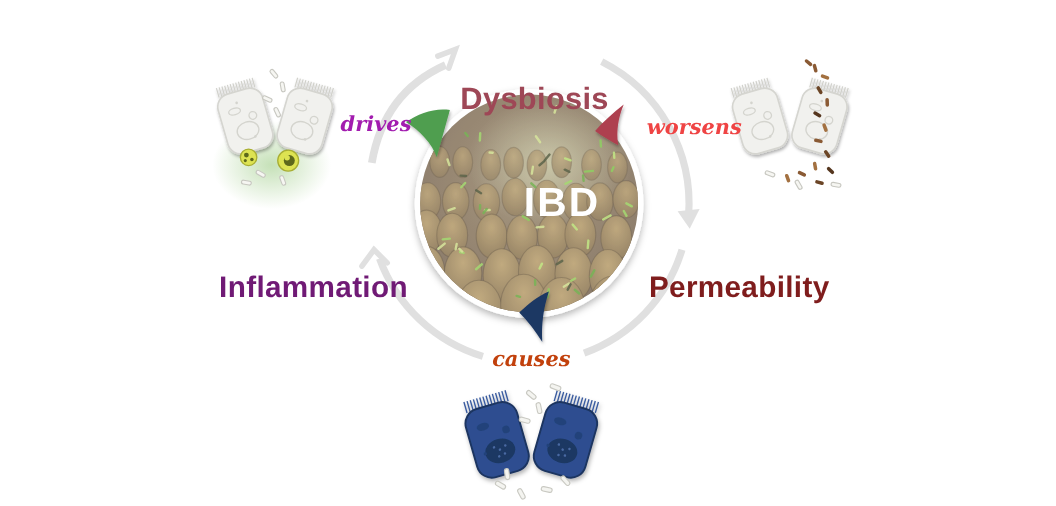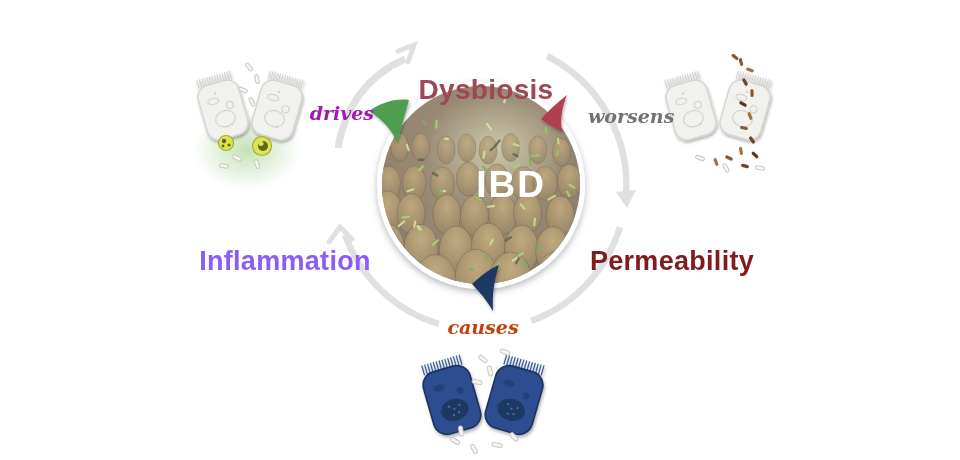--- a/index.html
+++ b/index.html
@@ -2,25 +2,25 @@
 <html><head>
 <meta charset="utf-8">
 <style>
   html,body{margin:0;padding:0;background:#fff;}
   body{width:960px;height:460px;position:relative;overflow:hidden;
        font-family:"Liberation Sans",sans-serif;}
   .stage{position:absolute;left:0;top:0;width:960px;height:460px;}
   .lbl{position:absolute;white-space:nowrap;line-height:1;}
   .node{font-weight:700;font-size:27px;letter-spacing:.3px;margin-top:46px;}
   #lbl-dysbiosis{left:486px;top:30px;transform:translateX(-50%);color:#9e4756;font-size:28px;}
-  #lbl-inflammation{left:285px;top:202px;transform:translateX(-50%);color:#8b5cf6;}
+  #lbl-inflammation{left:285px;top:202px;transform:translateX(-50%);color:#701a75;}
   #lbl-permeability{left:672px;top:202px;transform:translateX(-50%);color:#7f1d1d;}
   .edge{font-family:"DejaVu Serif",serif;font-style:italic;font-weight:700;font-size:19px;}
   #lbl-drives{left:374px;top:104px;transform:translateX(-100%);color:#a21caf;}
-  #lbl-worsens{left:588px;top:107px;color:#737373;}
+  #lbl-worsens{left:588px;top:107px;color:#ef4444;}
   #lbl-causes{left:483px;top:318px;transform:translateX(-50%);color:#c2410c;}
   #lbl-ibd{left:480px;top:184px;transform:translate(-50%,-50%);color:#ffffff;
            font-weight:700;font-size:37px;letter-spacing:2px;margin-left:31px;}
 </style>
 </head>
 <body>
 
 <svg class="stage" viewBox="0 0 960 460">
   <defs>
     <radialGradient id="gradCore" cx="50%" cy="38%" r="75%">

